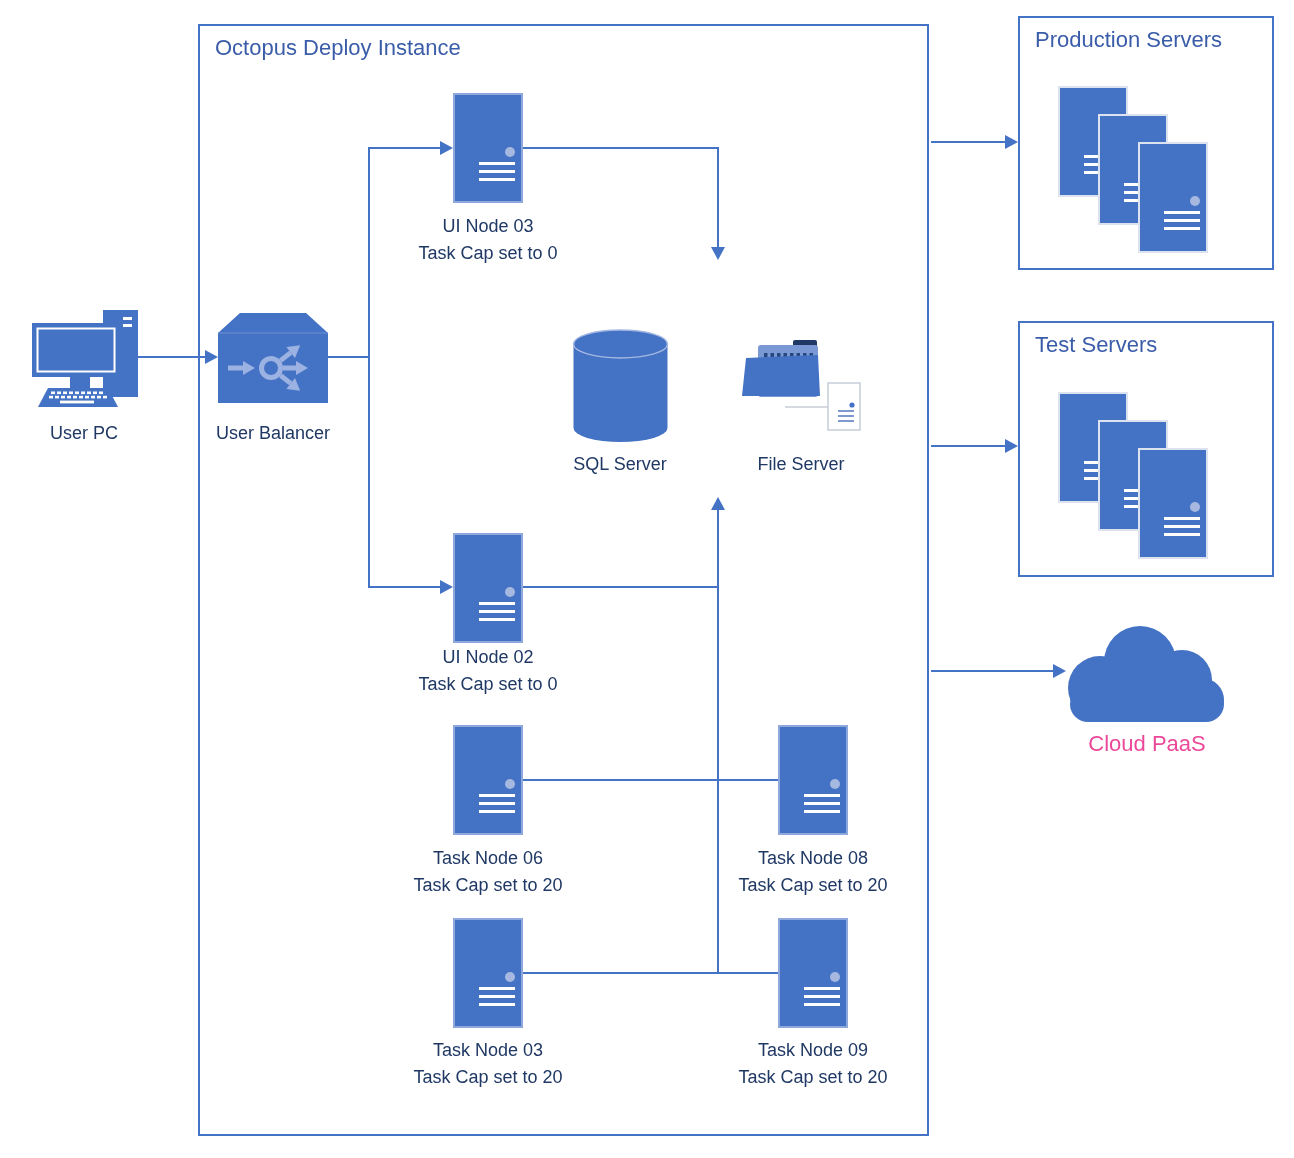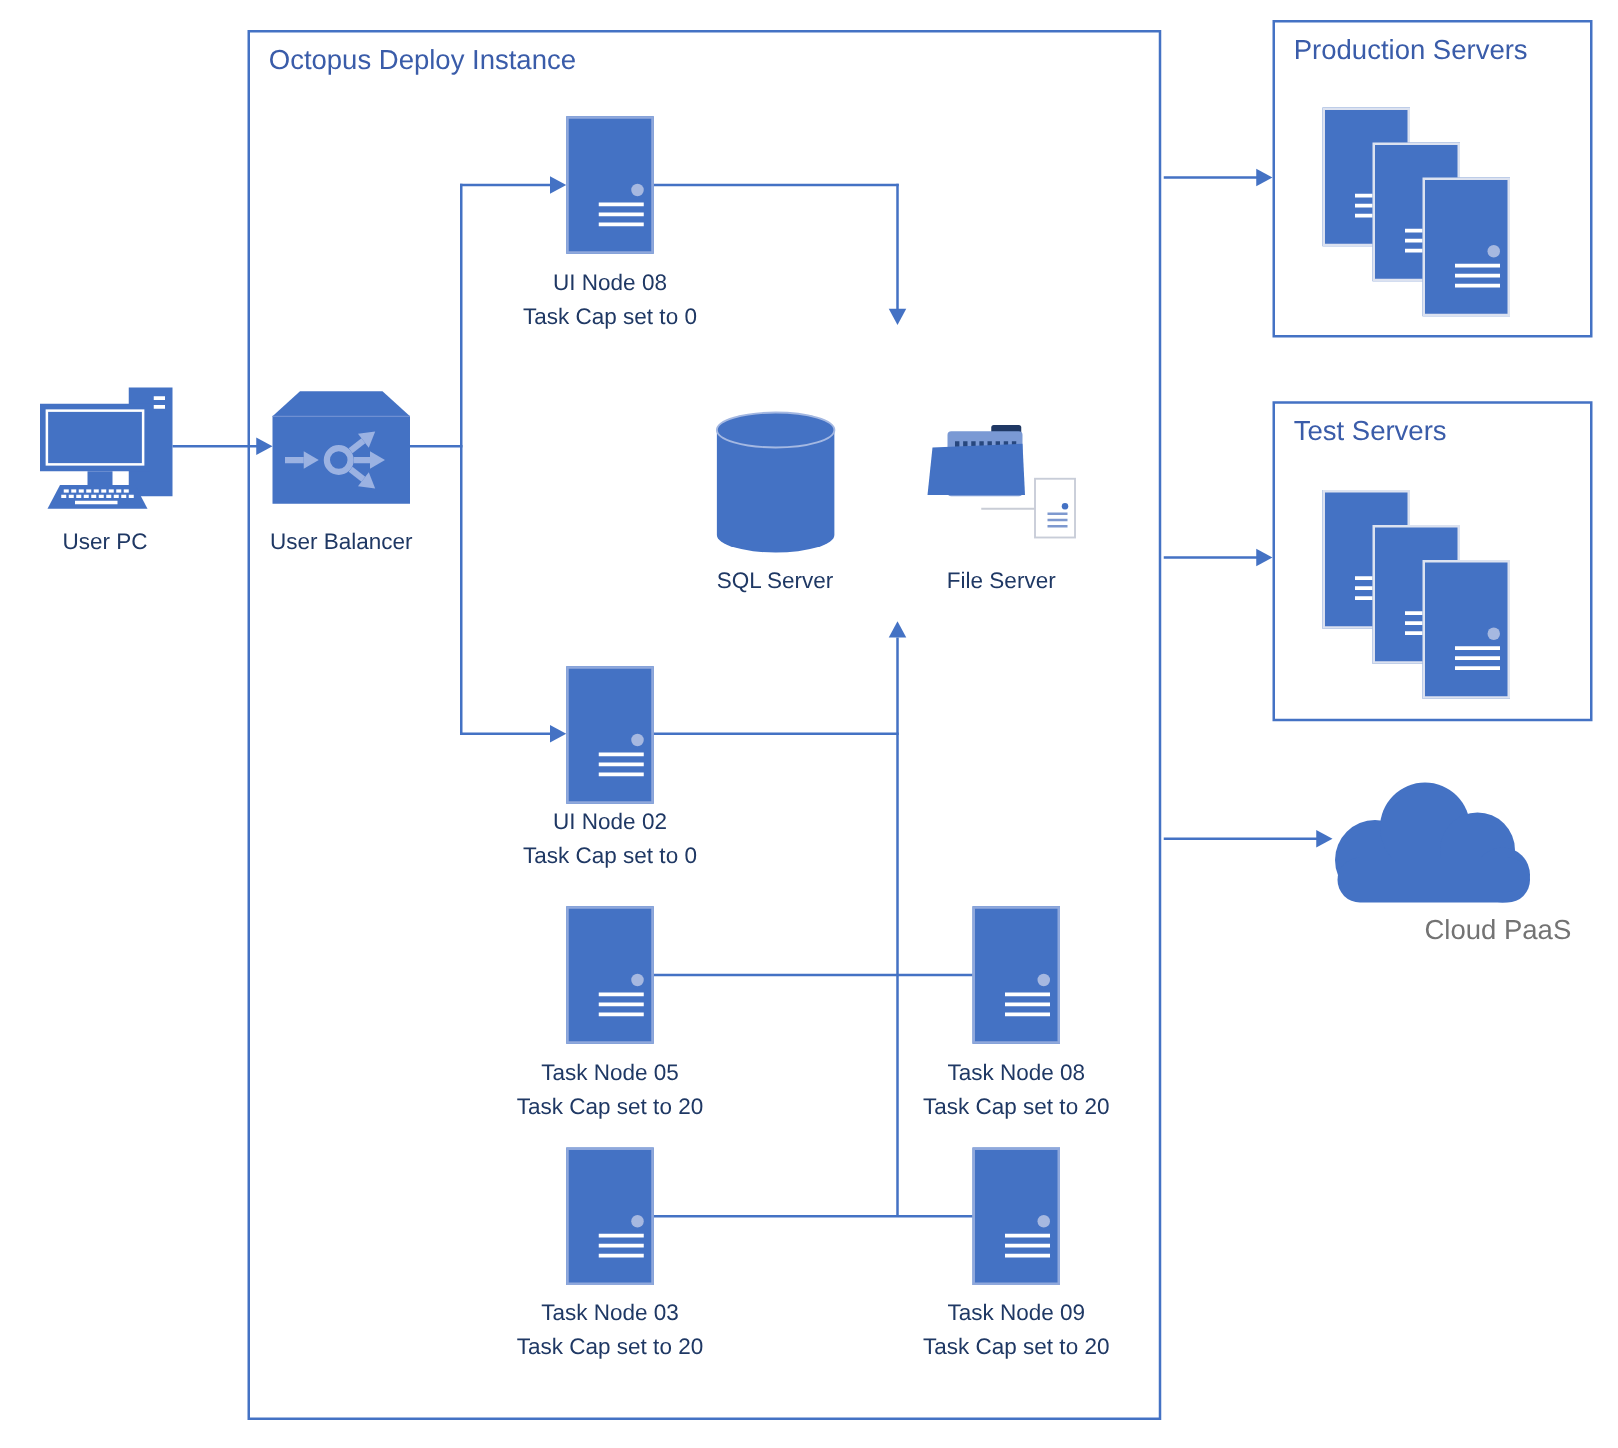--- a/index.html
+++ b/index.html
@@ -19,21 +19,21 @@
   .arr.u{border-width:0 7px 13px 7px;border-color:transparent transparent #4472C4 transparent;}
   
   .srv{position:absolute;width:70px;height:110px;background:#4472C4;border:2px solid #8FA8DC;box-sizing:border-box;}
   .srv.stack{width:70px;height:111px;border:2px solid #DCE2F0;}
   .srv .dot{position:absolute;left:50px;top:52px;width:10px;height:10px;border-radius:50%;background:#A6B8E0;}
   .srv .vents{position:absolute;left:24px;top:67px;}
   .srv .vents i{display:block;width:36px;height:3px;background:#ffffff;margin-bottom:5px;}
   
   .lbl{position:absolute;width:220px;text-align:center;color:#1F3864;font-size:18px;line-height:27px;white-space:nowrap;}
   .lbl .l2{display:block;}
-  .blue-lbl{position:absolute;width:220px;text-align:right;color:#737373;font-size:22px;white-space:nowrap;}
+  .blue-lbl{position:absolute;width:220px;text-align:center;color:#ec4899;font-size:22px;white-space:nowrap;}
   svg{position:absolute;display:block;}
 </style>
 </head>
 <body>
 
 <div id="canvas">
 
   <div class="frame" style="left:198px;top:24px;width:731px;height:1112px;">
     <div class="frame-title">Octopus Deploy Instance</div>
   </div>
@@ -139,21 +139,21 @@
 
   <div class="srv" style="left:453px;top:93px;">
     <span class="dot"></span>
     <span class="vents">
         <i></i>
         <i></i>
         <i></i>
       </span>
   </div>
   <div class="lbl" style="left:378px;top:213px;">
-    <span class="l2">UI Node 08</span>
+    <span class="l2">UI Node 03</span>
     <span class="l2">Task Cap set to 0</span>
   </div>
 
   <div class="srv" style="left:453px;top:533px;">
     <span class="dot"></span>
     <span class="vents">
         <i></i>
         <i></i>
         <i></i>
       </span>
@@ -165,21 +165,21 @@
 
   <div class="srv" style="left:453px;top:725px;">
     <span class="dot"></span>
     <span class="vents">
         <i></i>
         <i></i>
         <i></i>
       </span>
   </div>
   <div class="lbl" style="left:378px;top:845px;">
-    <span class="l2">Task Node 05</span>
+    <span class="l2">Task Node 06</span>
     <span class="l2">Task Cap set to 20</span>
   </div>
 
   <div class="srv" style="left:778px;top:725px;">
     <span class="dot"></span>
     <span class="vents">
         <i></i>
         <i></i>
         <i></i>
       </span>

